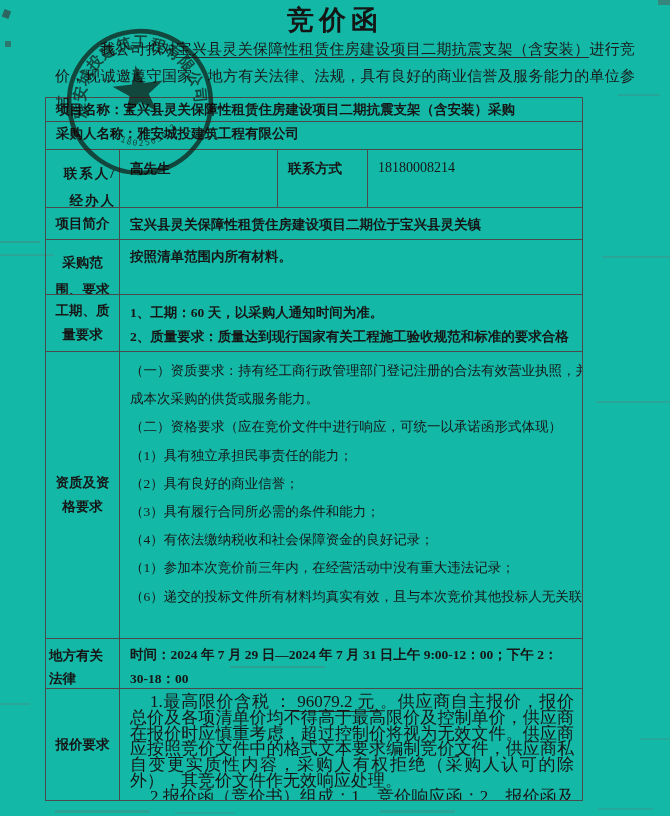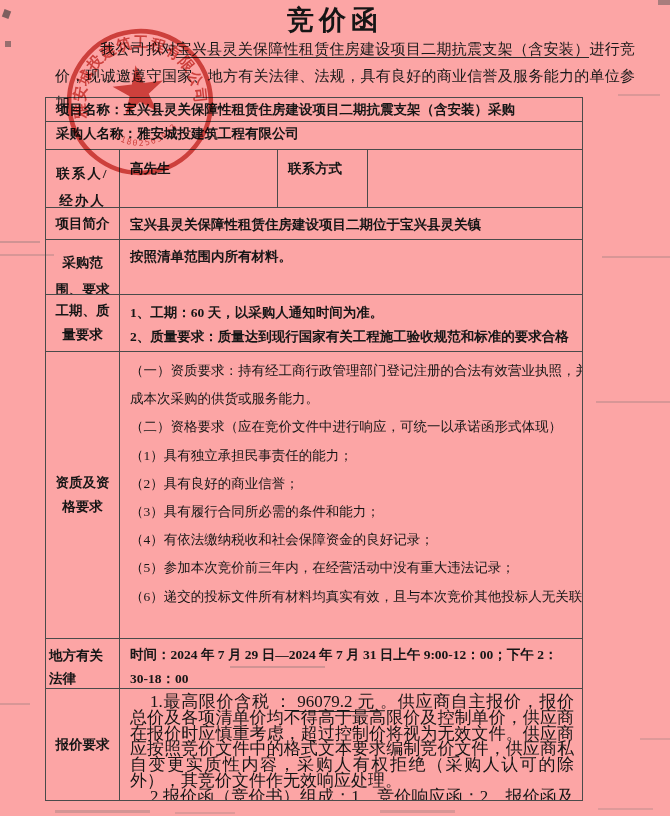--- a/index.html
+++ b/index.html
@@ -1,18 +1,18 @@
 <!DOCTYPE html>
 <html><head>
 <meta charset="utf-8">
 <style>
   html,body{margin:0;padding:0;background:#e8e8e6;}
   .page{
     position:relative;width:670px;height:816px;margin:0 auto;
-    background:#fca5a5;overflow:hidden;
+    background:#14b8a6;overflow:hidden;
     font-family:"Liberation Serif","DejaVu Serif",serif;
     color:#1c1c1c;
   }
   
   .title{
     position:absolute;top:2px;left:0;width:100%;margin:0;
     text-align:center;font-size:27px;font-weight:bold;letter-spacing:5px;color:#151515;
   }
   
   .intro{
@@ -38,21 +38,21 @@
   .r8{height:50px;}
   .r9{height:112px;}
   .cell{box-sizing:border-box;overflow:hidden;}
   .full{flex:1;padding:3px 6px 0 10px;font-weight:bold;white-space:nowrap;}
   .lblcell{
     width:74px;flex:0 0 74px;border-right:1px solid #4a4a4a;
     display:flex;align-items:center;justify-content:center;
     text-align:center;font-weight:bold;padding:2px 3px;line-height:24px;
   }
   .lblcell .lbl-text{display:block;}
-  .r3 .lblcell{align-items:flex-start;padding-top:10px;line-height:27px;letter-spacing:2px;text-align:center;}
+  .r3 .lblcell{align-items:flex-start;padding-top:10px;line-height:27px;letter-spacing:2px;text-align:right;}
   .r5 .lblcell{align-items:flex-start;padding-top:9px;line-height:27px;}
   .r8 .lblcell{align-items:flex-start;padding-top:5px;line-height:23px;text-align:left;}
   .content{flex:1;padding:2px 8px 0 10px;}
   .r3 .namecell{width:158px;flex:0 0 158px;border-right:1px solid #4a4a4a;padding:10px 4px 0 10px;font-weight:bold;}
   .r3 .mlabelcell{width:90px;flex:0 0 90px;border-right:1px solid #4a4a4a;padding:10px 4px 0 10px;font-weight:bold;}
   .r3 .phonecell{flex:1;padding:10px 4px 0 10px;font-family:"Liberation Serif","DejaVu Serif",serif;font-size:14px;}
   .r4 .content{display:flex;align-items:center;font-weight:bold;}
   .r5 .content{padding-top:8px;font-weight:bold;}
   .r6 .content{padding-top:6px;line-height:24px;font-weight:bold;}
   .r7 .content{padding-top:5px;}
@@ -123,20 +123,21 @@
     <div class="row r2">
       <div class="cell full"><span>采购人名称：</span><span>雅安城投建筑工程有限公司</span></div>
     </div>
 
     <div class="row r3">
       <div class="cell lblcell">
           <span class="lbl-text">联系人/经办人</span>
         </div>
       <div class="cell namecell">高先生</div>
       <div class="cell mlabelcell">联系方式</div>
+      <div class="cell phonecell">18180008214</div>
     </div>
 
     <div class="row r4">
       <div class="cell lblcell">
           <span class="lbl-text">项目简介</span>
         </div>
       <div class="cell content">宝兴县灵关保障性租赁住房建设项目二期位于宝兴县灵关镇</div>
     </div>
 
     <div class="row r5">
@@ -161,21 +162,21 @@
           <span class="lbl-text">资质及资格要求</span>
         </div>
       <div class="cell content">
         <div class="qline">（一）资质要求：持有经工商行政管理部门登记注册的合法有效营业执照，并具有完</div>
         <div class="qline">成本次采购的供货或服务能力。</div>
         <div class="qline">（二）资格要求（应在竞价文件中进行响应，可统一以承诺函形式体现）</div>
         <div class="qline">（1）具有独立承担民事责任的能力；</div>
         <div class="qline">（2）具有良好的商业信誉；</div>
         <div class="qline">（3）具有履行合同所必需的条件和能力；</div>
         <div class="qline">（4）有依法缴纳税收和社会保障资金的良好记录；</div>
-        <div class="qline">（5）参加本次竞价前三年内，在经营活动中没有重大违法记录；</div>
+        <div class="qline">（1）参加本次竞价前三年内，在经营活动中没有重大违法记录；</div>
         <div class="qline">（6）递交的投标文件所有材料均真实有效，且与本次竞价其他投标人无关联；</div>
       </div>
     </div>
 
     <div class="row r8">
       <div class="cell lblcell">
           <span class="lbl-text">地方有关法律</span>
         </div>
       <div class="cell content">
         <div>时间：2024 年 7 月 29 日—2024 年 7 月 31 日上午 9:00-12：00；下午 2：30-18：00</div>

